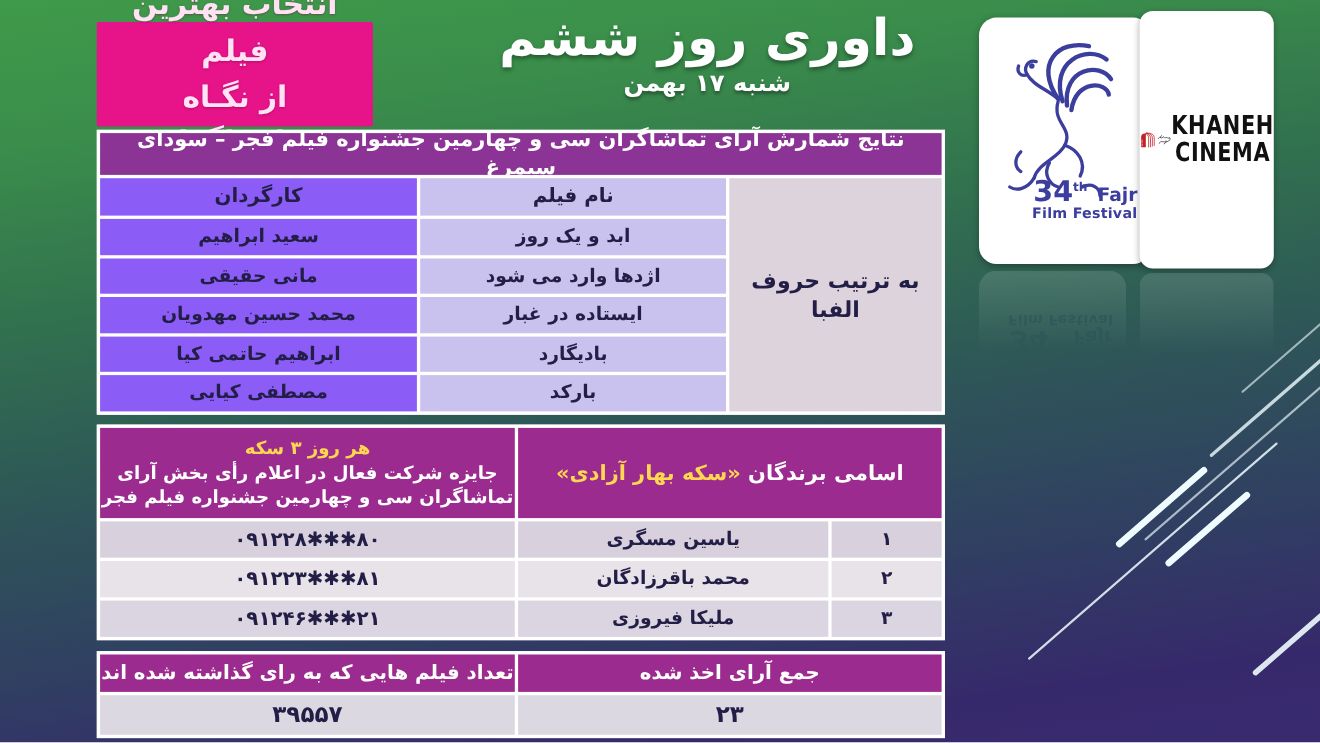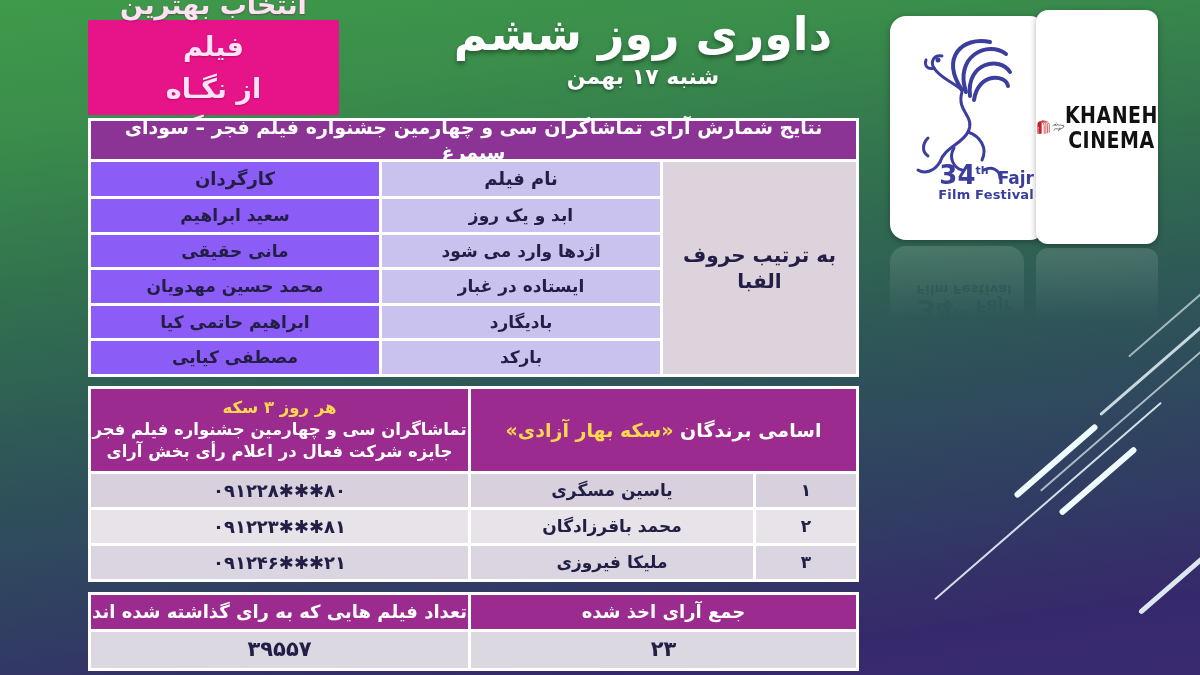--- a/index.html
+++ b/index.html
@@ -203,22 +203,22 @@
     <div class="cell film">بارکد</div>
     <div class="cell dir">مصطفی کیایی</div>
   </div>
 
   <div class="grid t2">
     <div class="cell whdr wtitle">
       <div><span>اسامی برندگان </span><span class="yellow">«سکه بهار آزادی»</span></div>
     </div>
     <div class="cell whdr prize">
       <div class="yellow">هر روز ۳ سکه</div>
+      <div>جایزه شرکت فعال در اعلام رأی بخش آرای</div>
       <div>تماشاگران سی و چهارمین جشنواره فیلم فجر</div>
-      <div>جایزه شرکت فعال در اعلام رأی بخش آرای</div>
     </div>
 
     <div class="cell r1">۱</div>
     <div class="cell r1">یاسین مسگری</div>
     <div class="cell r1 phone">۰۹۱۲۲۸✱✱✱۸۰</div>
 
     <div class="cell r2">۲</div>
     <div class="cell r2">محمد باقرزادگان</div>
     <div class="cell r2 phone">۰۹۱۲۲۳✱✱✱۸۱</div>
 

